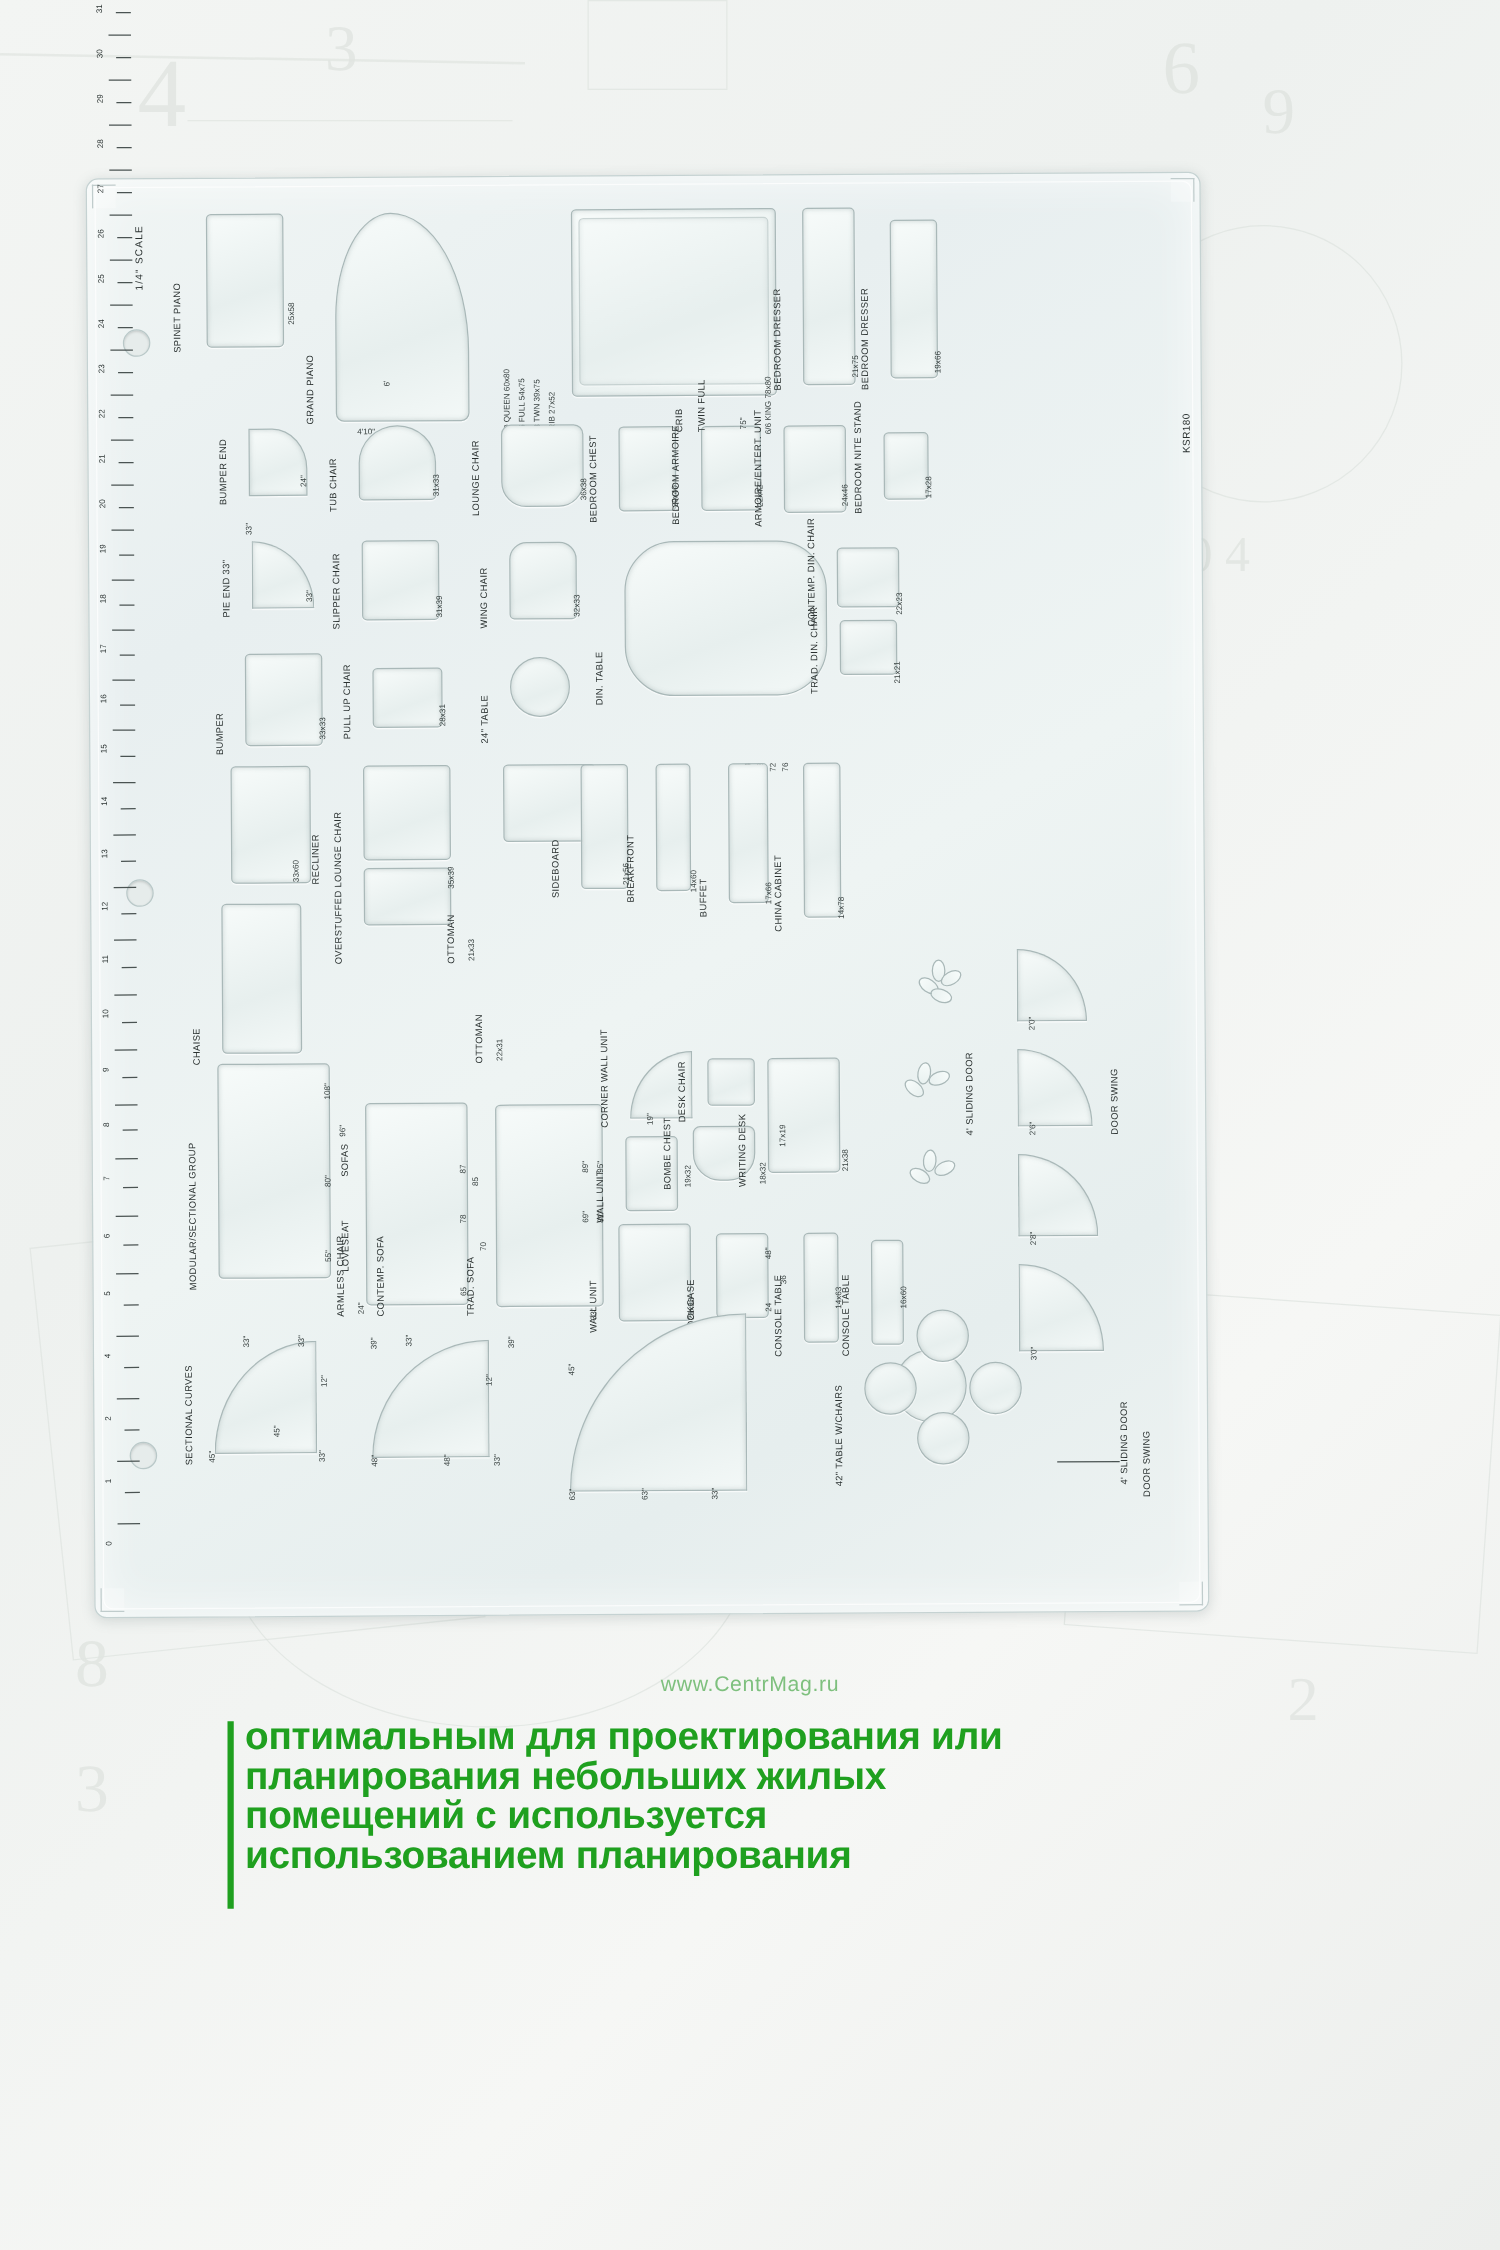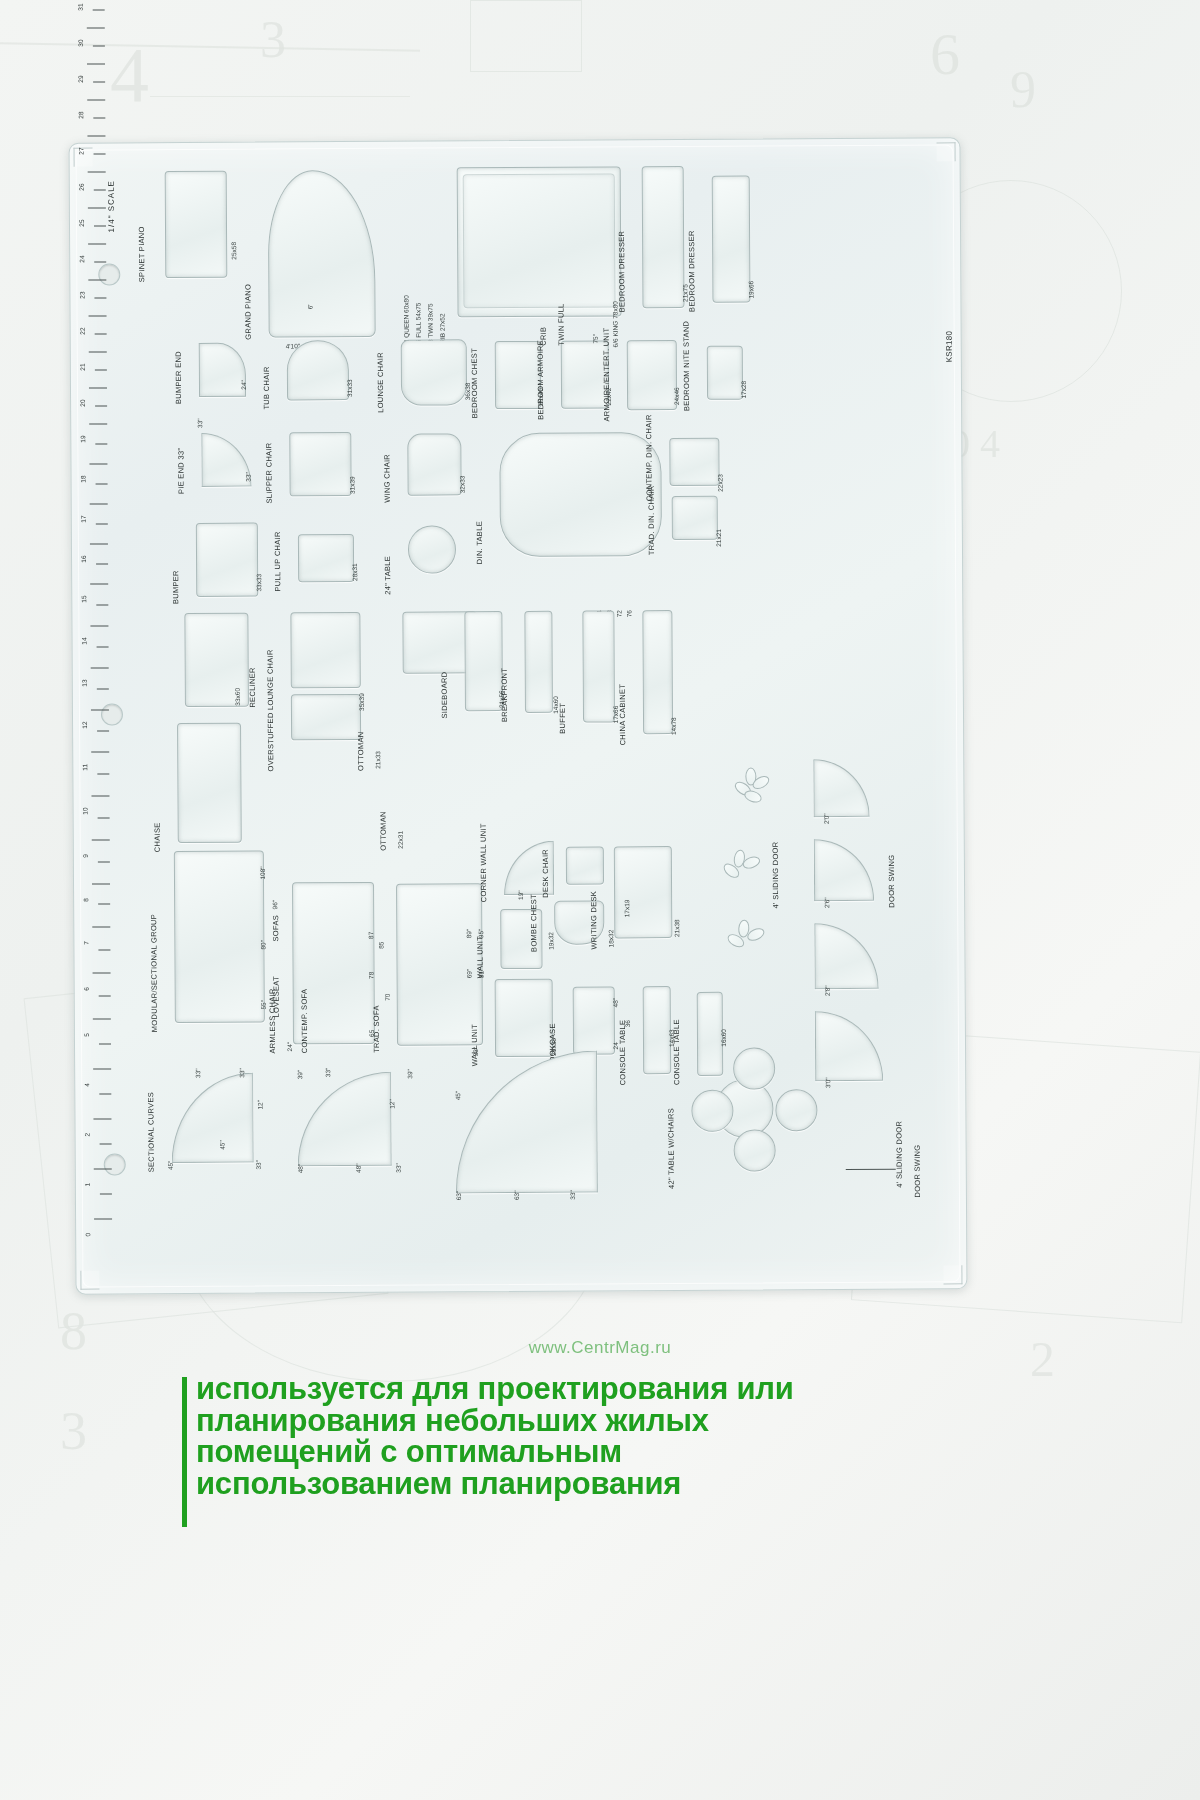--- a/index.html
+++ b/index.html
@@ -444,17 +444,17 @@
 
   <div class="bg-line" style="left:770px;top:1030px;width:50px;height:1px;background:#4a5352;opacity:1;"></div>
   <div class="lab vlab" style="left:828px;top:1040px;">4' SLIDING DOOR</div>
   <div class="lab vlab" style="left:846px;top:1050px;">DOOR SWING</div>
 </div>
 
 <div id="site">www.CentrMag.ru</div>
 
 <div id="caption">
   <span class="bar"></span>
-  <span class="cap-line">используется для проектирования или</span>
+  <span class="cap-line">оптимальным для проектирования или</span>
   <span class="cap-line">планирования небольших жилых</span>
-  <span class="cap-line">помещений с оптимальным</span>
+  <span class="cap-line">помещений с используется</span>
   <span class="cap-line">использованием планирования</span>
 </div>
 
 </body></html>

